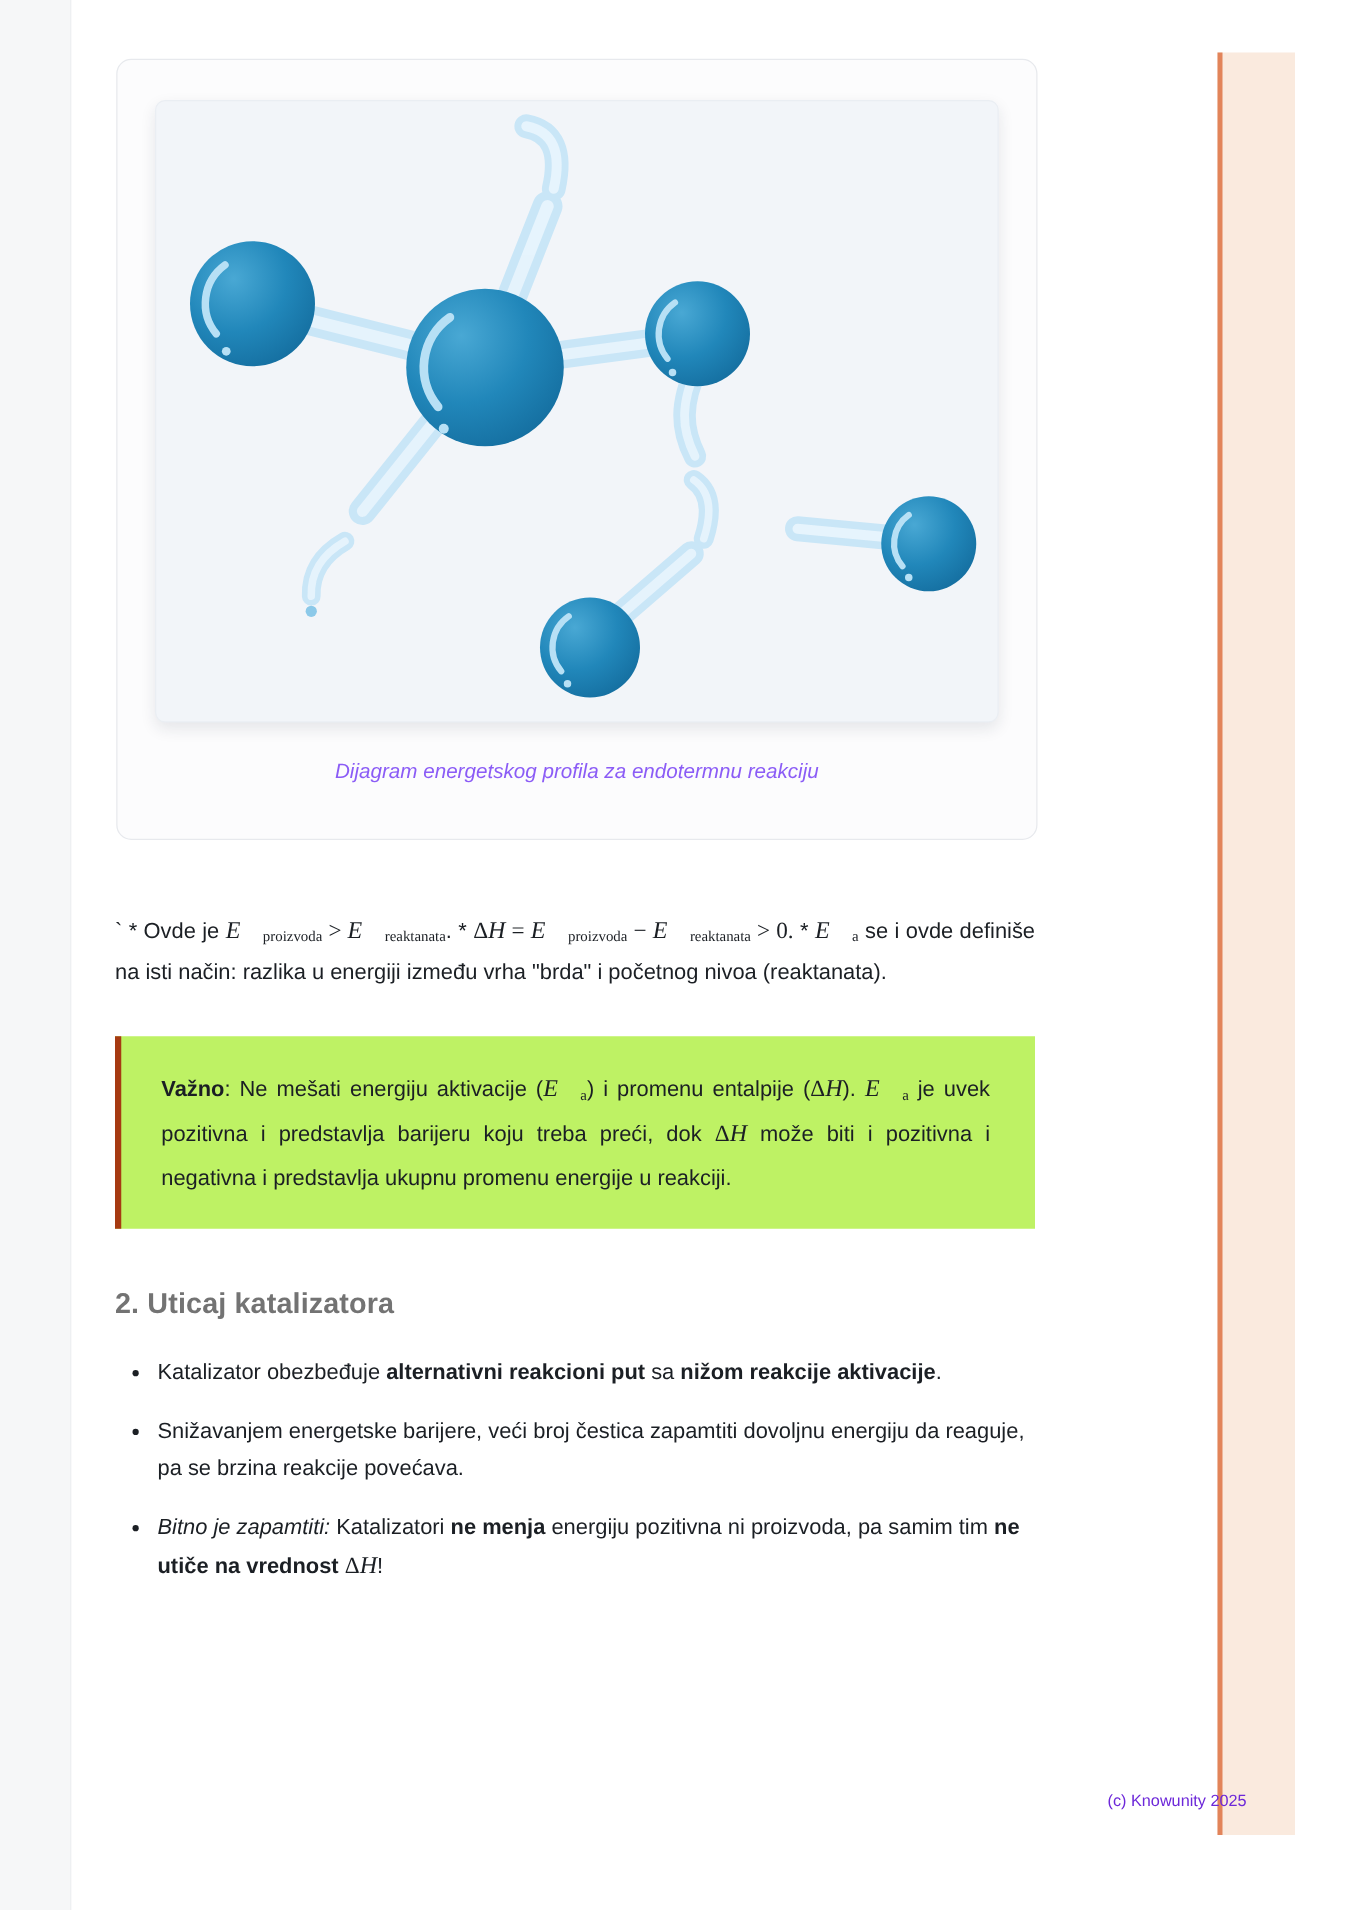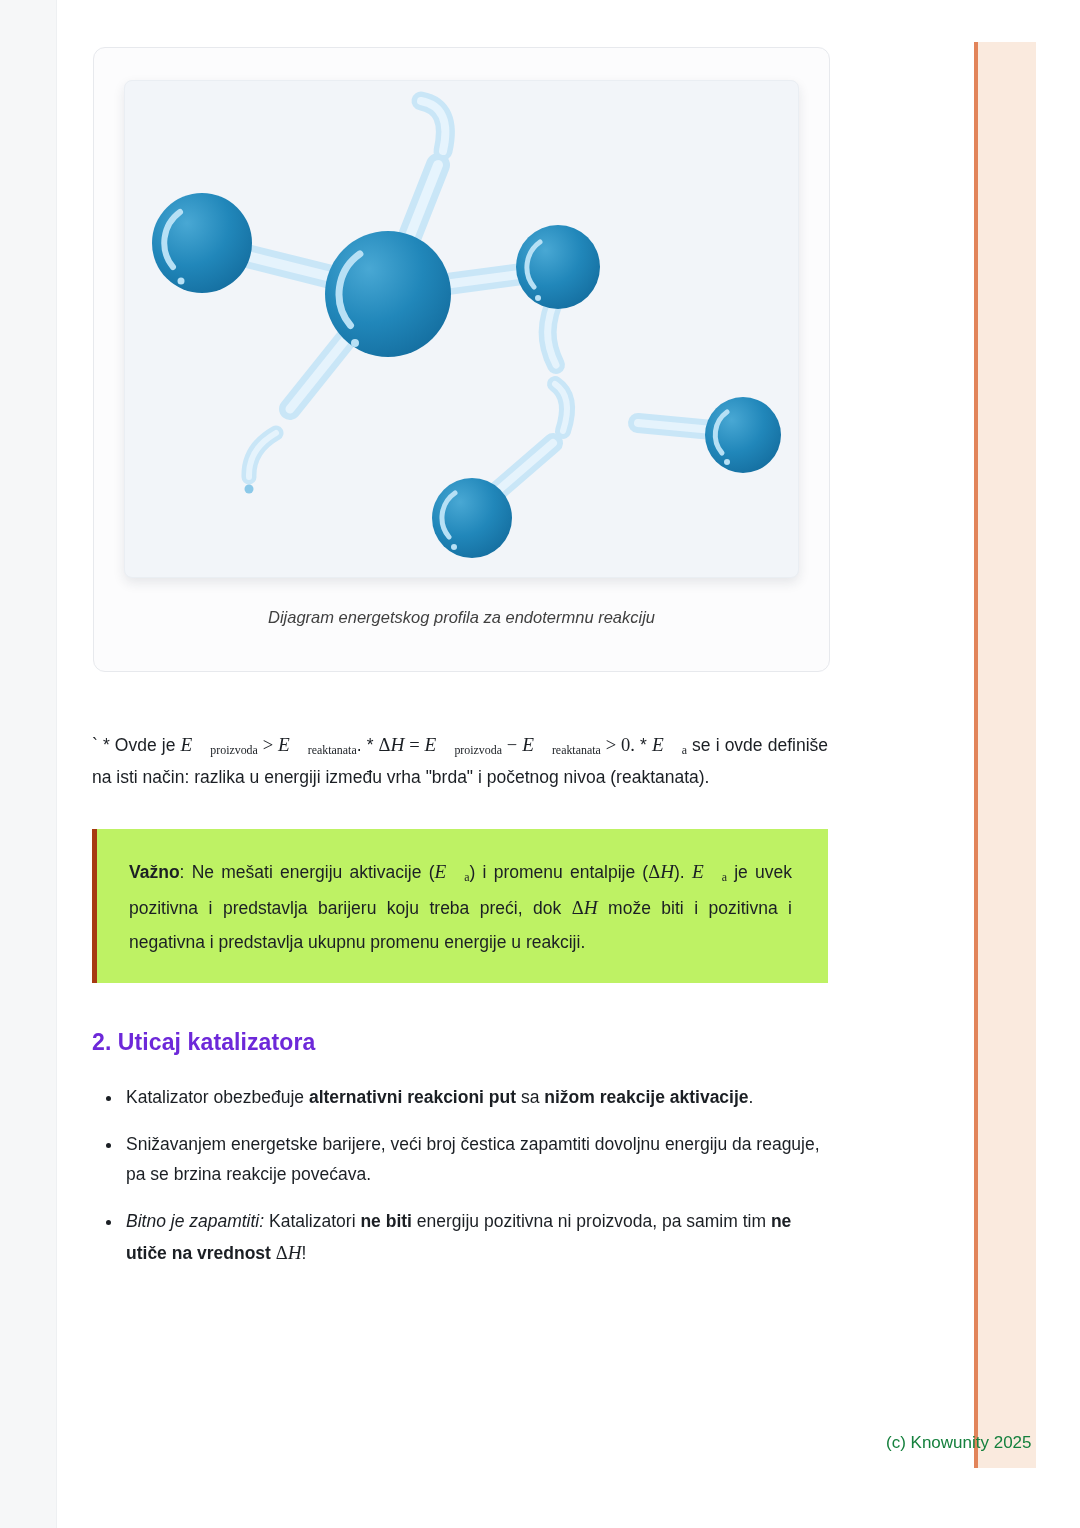--- a/index.html
+++ b/index.html
@@ -11,49 +11,49 @@
                 background: #f6f7f8; border-right: 1px solid #eef0f2; }
   .right-strip { position: absolute; left: 974px; top: 42px; width: 62px; height: 1426px;
                  background: #FAEADE; border-left: 4px solid #E2845A; }
 
   .card { position: absolute; left: 93px; top: 47px; width: 737px;
           background: #fcfcfd; border: 1px solid #e7e9ed; border-radius: 12px;
           padding: 32px 30px 44px; }
   .illo { width: 675px; height: 498px; background: #f2f5f9; border: 1px solid #eaeef3;
           border-radius: 8px; box-shadow: 0 5px 12px rgba(25,39,60,0.10); overflow: hidden; }
   figcaption { margin-top: 30px; text-align: center; font-style: italic;
-               color: #404040; font-size: 16.5px; }
+               color: #8b5cf6; font-size: 16.5px; }
 
   .content { position: absolute; left: 92px; top: 710px; width: 736px; }
   .para { font-size: 17.5px; line-height: 1.78; text-align: justify; }
   .math-para { margin-top: 18px; }
 
   .mv { font-family: "Liberation Serif", serif; font-style: italic; font-size: 1.1em; }
   .mo { font-family: "Liberation Serif", serif; font-size: 1.06em; }
   sub.ms { font-family: "Liberation Serif", serif; font-size: 0.68em; line-height: 0;
            vertical-align: -0.22em; font-style: normal; margin-left: 18px; }
 
   .callout { margin-top: 36px; background: #bef264; border-left: 5px solid #A63A12;
              padding: 25px 36px 25px 32px; font-size: 17.5px; line-height: 1.85;
              text-align: justify; }
   .callout .label { font-weight: 700; }
 
-  h2.section-heading { margin-top: 46px; font-size: 23px; color: #6d28d9;
+  h2.section-heading { margin-top: 46px; font-size: 23px; color: #737373;
                        font-weight: 700; letter-spacing: 0.1px; }
   .intro { margin-top: 24px; }
 
   ul.bullets { margin-top: 26px; padding-left: 31px; list-style: disc outside; }
   ul.bullets li { font-size: 17.5px; line-height: 1.72; margin-bottom: 17px; padding-left: 3px; }
   ul.bullets li::marker { color: #1b1f24; }
 
   .b { font-weight: 700; }
   .it { font-style: italic; }
 
-  .footer { position: absolute; left: 886px; top: 1433px; font-size: 17px;
-            color: #15803d; z-index: 3; }
+  .footer { position: absolute; left: 886px; top: 1433px; font-size: 13px;
+            color: #6d28d9; z-index: 3; }
 </style>
 </head>
 <body>
 
 <div id="canvas">
 
   <div class="left-strip"></div>
   <div class="right-strip"></div>
 
   <figure class="card">
@@ -126,20 +126,20 @@
     <p class="para math-para"><span>` * Ovde je </span><span class="mv">E</span><sub class="ms">proizvoda</sub><span class="mo"> &gt; </span><span class="mv">E</span><sub class="ms">reaktanata</sub><span>. * </span><span class="mo">Δ</span><span class="mv">H</span><span class="mo"> = </span><span class="mv">E</span><sub class="ms">proizvoda</sub><span class="mo"> − </span><span class="mv">E</span><sub class="ms">reaktanata</sub><span class="mo"> &gt; 0.</span><span> * </span><span class="mv">E</span><sub class="ms">a</sub><span> se i ovde definiše na isti način: razlika u energiji između vrha "brda" i početnog nivoa (reaktanata).</span></p>
 
     <div class="callout"><span class="label">Važno</span><span>: Ne mešati energiju aktivacije (</span><span class="mv">E</span><sub class="ms">a</sub><span>) i promenu entalpije (</span><span class="mo">Δ</span><span class="mv">H</span><span>). </span><span class="mv">E</span><sub class="ms">a</sub><span> je uvek pozitivna i predstavlja barijeru koju treba preći, dok </span><span class="mo">Δ</span><span class="mv">H</span><span> može biti i pozitivna i negativna i predstavlja ukupnu promenu energije u reakciji.</span></div>
 
     <h2 class="section-heading">2. Uticaj katalizatora</h2>
 
 
     <ul class="bullets">
       <li><span>Katalizator obezbeđuje </span><span class="b">alternativni reakcioni put</span><span> sa </span><span class="b">nižom reakcije aktivacije</span><span>.</span></li>
       <li><span>Snižavanjem energetske barijere, veći broj čestica zapamtiti dovoljnu energiju da reaguje, pa se brzina reakcije povećava.</span></li>
-      <li><span class="it">Bitno je zapamtiti:</span><span> Katalizatori </span><span class="b">ne biti</span><span> energiju pozitivna ni proizvoda, pa samim tim </span><span class="b">ne utiče na vrednost</span><span> </span><span class="mo">Δ</span><span class="mv">H</span><span>!</span></li>
+      <li><span class="it">Bitno je zapamtiti:</span><span> Katalizatori </span><span class="b">ne menja</span><span> energiju pozitivna ni proizvoda, pa samim tim </span><span class="b">ne utiče na vrednost</span><span> </span><span class="mo">Δ</span><span class="mv">H</span><span>!</span></li>
     </ul>
 
   </div>
 
   <div class="footer">(c) Knowunity 2025</div>
 
 </div>
 
 </body></html>

